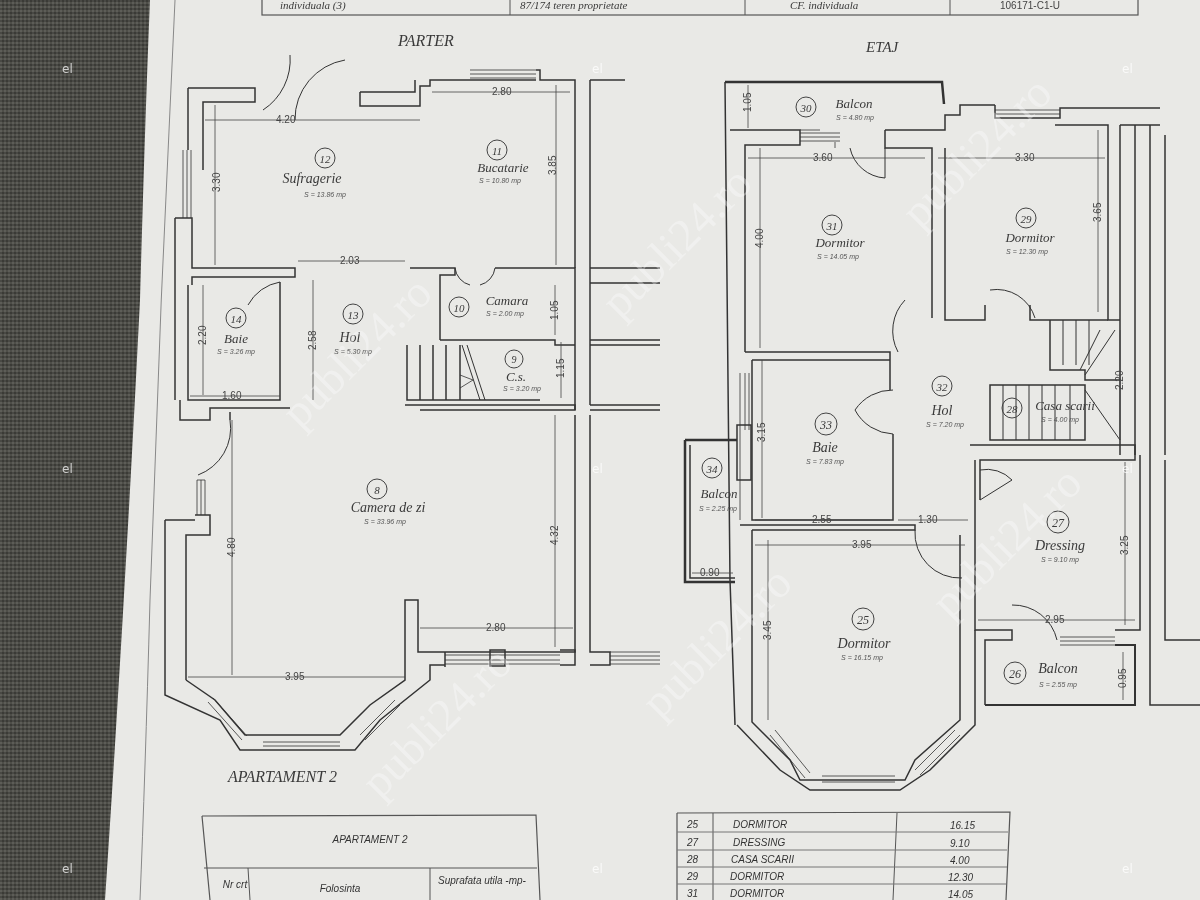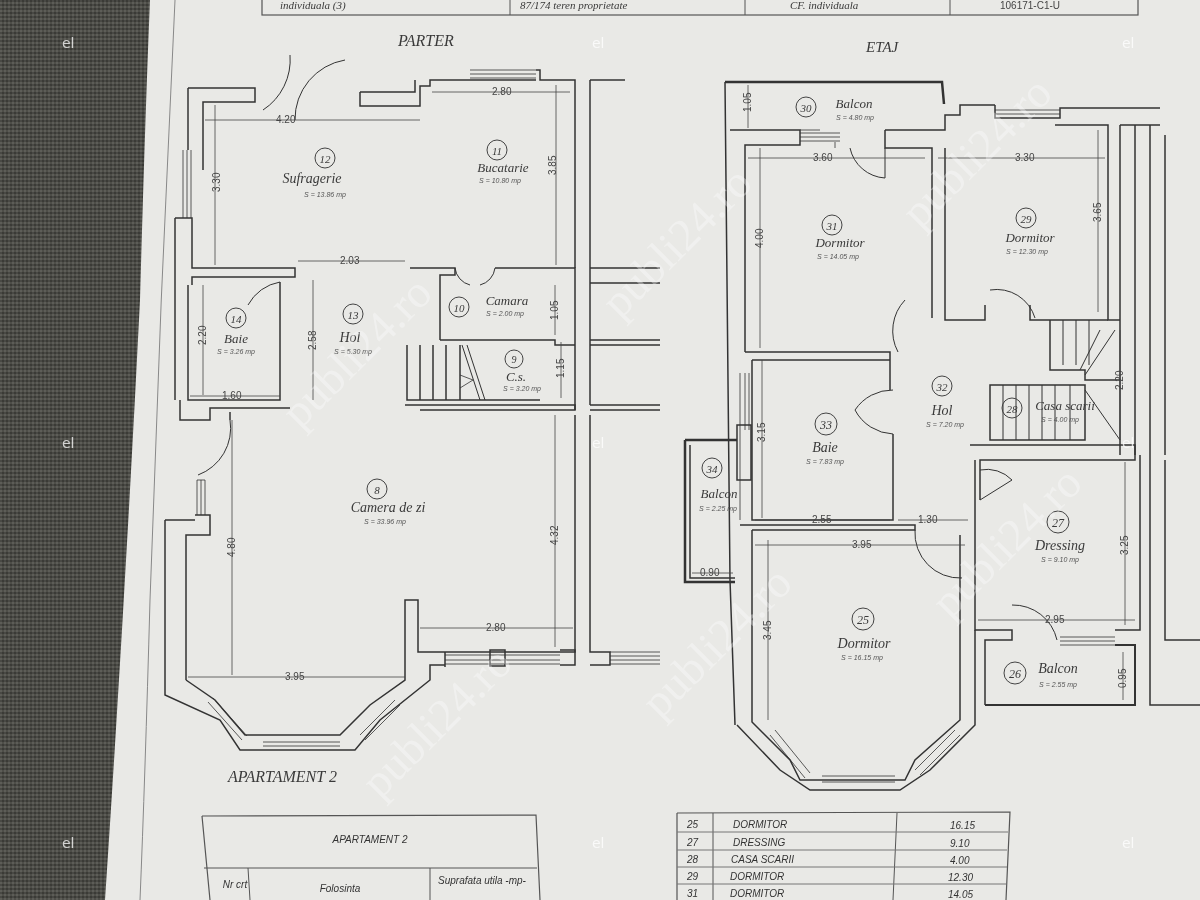--- a/index.html
+++ b/index.html
@@ -8,21 +8,21 @@
   .fabric{position:absolute;left:0;top:0;width:1200px;height:900px;
     background:
       repeating-linear-gradient(0deg,rgba(255,255,255,.06) 0 2px,rgba(0,0,0,.12) 2px 4px),
       repeating-linear-gradient(90deg,rgba(255,255,255,.05) 0 2px,rgba(0,0,0,.1) 2px 4px),
       #4a4a44;}
   .paper{position:absolute;left:0;top:0;width:1200px;height:900px;}
   svg text{font-family:"Liberation Serif",serif;font-style:italic;fill:#3a3a3a;}
   svg .dim{font-family:"Liberation Sans",sans-serif;font-style:normal;font-size:10px;fill:#444;}
   svg .area{font-family:"Liberation Sans",sans-serif;font-style:italic;font-size:7px;fill:#555;}
   svg .tbl{font-family:"Liberation Sans",sans-serif;font-style:italic;font-size:10px;fill:#333;}
-  .wm{position:absolute;color:rgba(255,255,255,.75);font-family:"DejaVu Sans",sans-serif;font-size:14px;}
+  .wm{position:absolute;color:rgba(255,255,255,.75);font-family:"DejaVu Sans",sans-serif;font-size:12px;margin-top:27px;}
 </style>
 </head>
 <body>
 
 <div class="fabric"></div>
 
 <svg class="paper" width="1200" height="900" viewBox="0 0 1200 900">
 
   <path d="M150,0 L1200,0 L1200,900 L105,900 Q125,600 140,300 Q145,120 150,0 Z" fill="#e9e9e6"></path>
   <path d="M175,0 Q160,300 150,600 Q145,780 140,900" stroke="#888" stroke-width="1" fill="none"></path>

